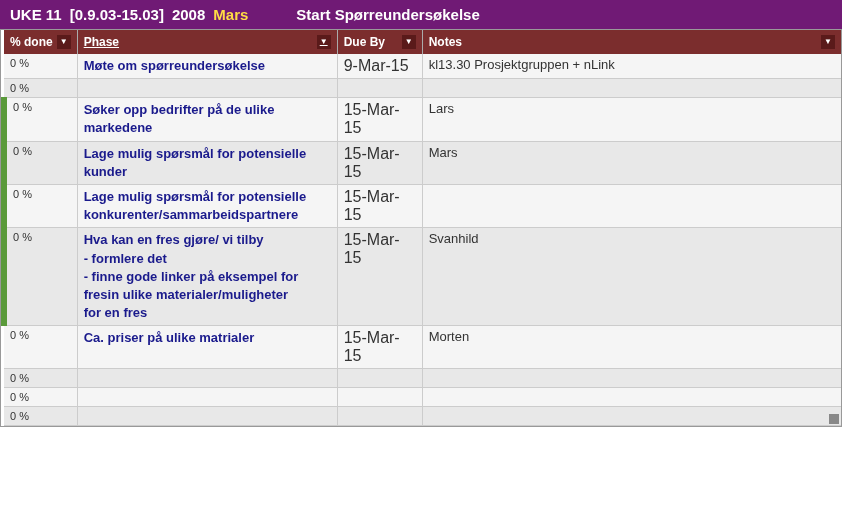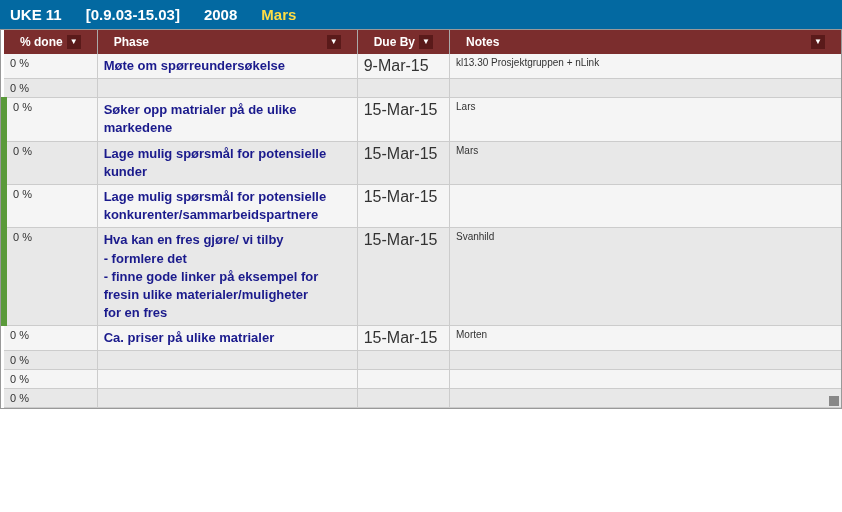--- a/index.html
+++ b/index.html
@@ -5,55 +5,55 @@
     * { margin: 0; padding: 0; box-sizing: border-box; }
     body {
       font-family: Arial, sans-serif;
       font-size: 12px;
       background: #fff;
       width: 842px;
       min-height: 512px;
     }
 
     .header-bar {
-      background: #0369a1;
+      background: #701a75;
       color: #fff;
       padding: 6px 10px;
       font-size: 15px;
       font-weight: bold;
       display: flex;
       align-items: center;
-      gap: 24px;
+      gap: 8px;
     }
     .header-bar .month { color: #ffdd44; font-weight: bold; text-align: center; }
     .header-bar .project { color: #fff; font-weight: bold; margin-left: 40px; }
 
     table {
       width: 100%;
       border-collapse: collapse;
     }
 
     thead tr {
       background: #7b2d2d;
       color: #fff;
     }
 
     thead th {
-      padding: 5px 16px;
+      padding: 5px 6px;
       text-align: left;
       font-size: 12px;
       font-weight: bold;
       border-right: 1px solid #aaa;
       white-space: nowrap;
     }
 
     thead th:last-child { border-right: none; }
 
     .col-percent { width: 60px; }
-    .col-phase { width: 260px; }
+    .col-phase { width: 260px; text-decoration: underline; }
     .col-dueby { width: 85px; margin-left: 44px; }
     .col-notes { width: auto; }
 
     .th-inner {
       display: flex;
       align-items: center;
       justify-content: space-between;
       gap: 4px;
     }
 
@@ -102,21 +102,21 @@
 
     .phase-text {
       color: #1a1a8c;
       font-weight: bold;
       font-size: 13px;
       line-height: 1.4;
     }
 
     .note-text {
       color: #333;
-      font-size: 10px;
+      font-size: 13px;
     }
 
     .due-text {
       color: #333;
       font-size: 16px;
     }
 
     .scrollbar-corner {
       position: absolute;
       bottom: 2px;
@@ -133,20 +133,21 @@
     }
   </style>
 </head>
 <body>
 
 <div class="header-bar">
   <span>UKE 11</span>
   <span>[0.9.03-15.03]</span>
   <span>2008</span>
   <span class="month">Mars</span>
+  <span class="project">Start Spørreundersøkelse</span>
 </div>
 
 <div class="table-wrapper">
   <table>
     <thead>
       <tr>
         <th class="col-percent">
           <div class="th-inner">
             <span>% done</span>
             <span class="dropdown-arrow">▼</span>
@@ -180,21 +181,21 @@
     <td class="note-text">kl13.30 Prosjektgruppen + nLink</td>
   </tr>
         <tr>
     <td class="pct">0 %</td>
     <td class="phase-text"></td>
     <td class="due-text"></td>
     <td class="note-text"></td>
   </tr>
         <tr class="green-row">
     <td class="pct">0 %</td>
-    <td class="phase-text">Søker opp matrialer på de ulike markedene</td>
+    <td class="phase-text">Søker opp bedrifter på de ulike markedene</td>
     <td class="due-text">15-Mar-15</td>
     <td class="note-text">Lars</td>
   </tr>
         <tr class="green-row">
     <td class="pct">0 %</td>
     <td class="phase-text">Lage mulig  spørsmål for potensielle kunder</td>
     <td class="due-text">15-Mar-15</td>
     <td class="note-text">Mars</td>
   </tr>
         <tr class="green-row">

